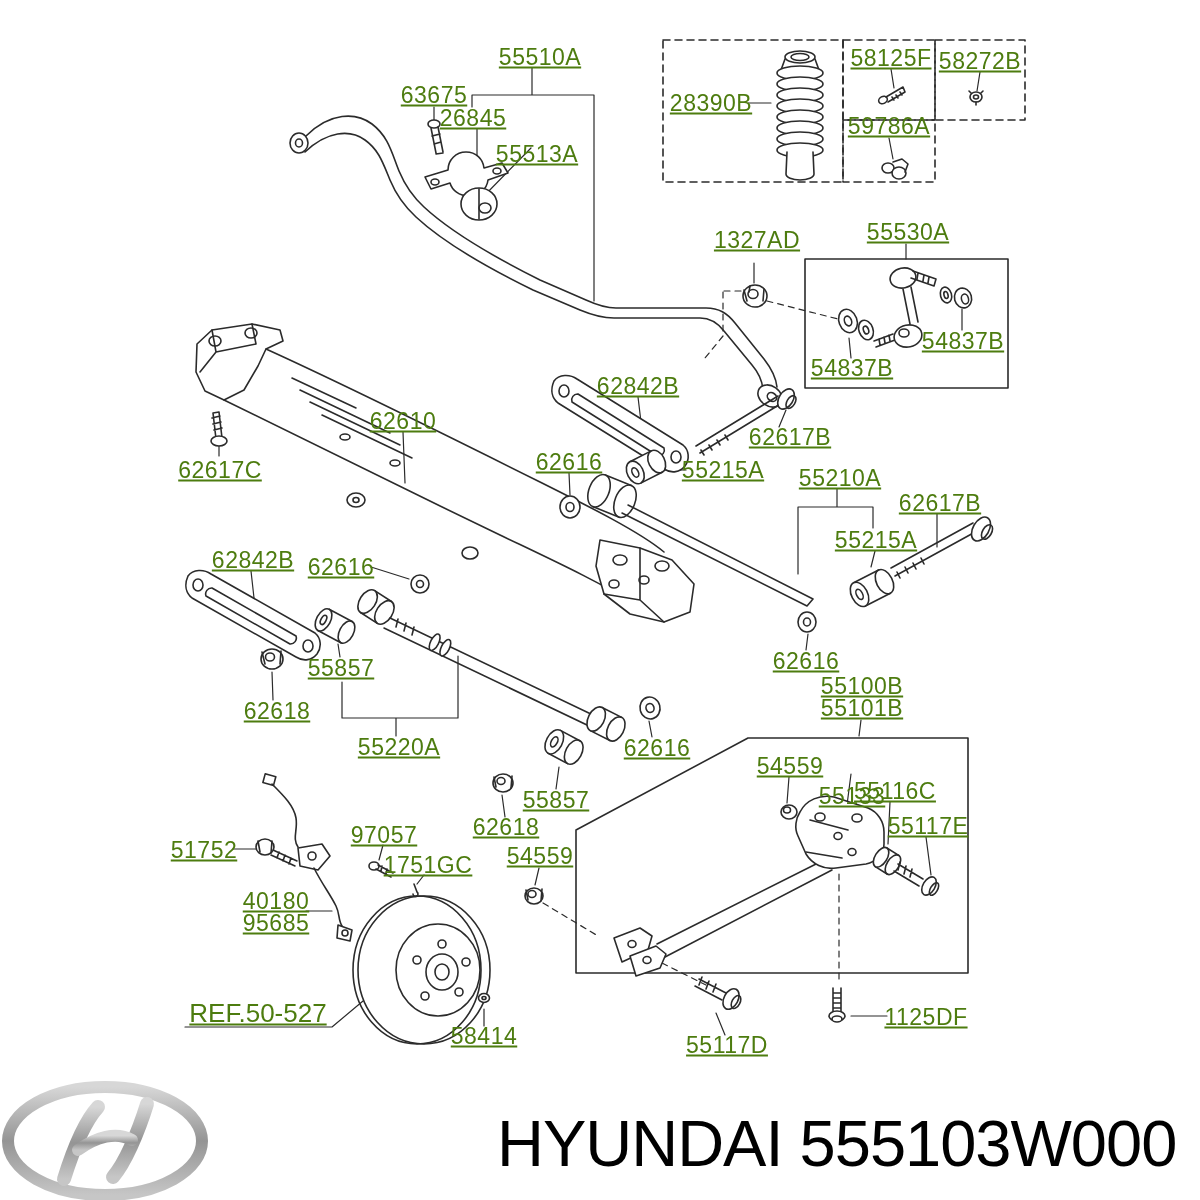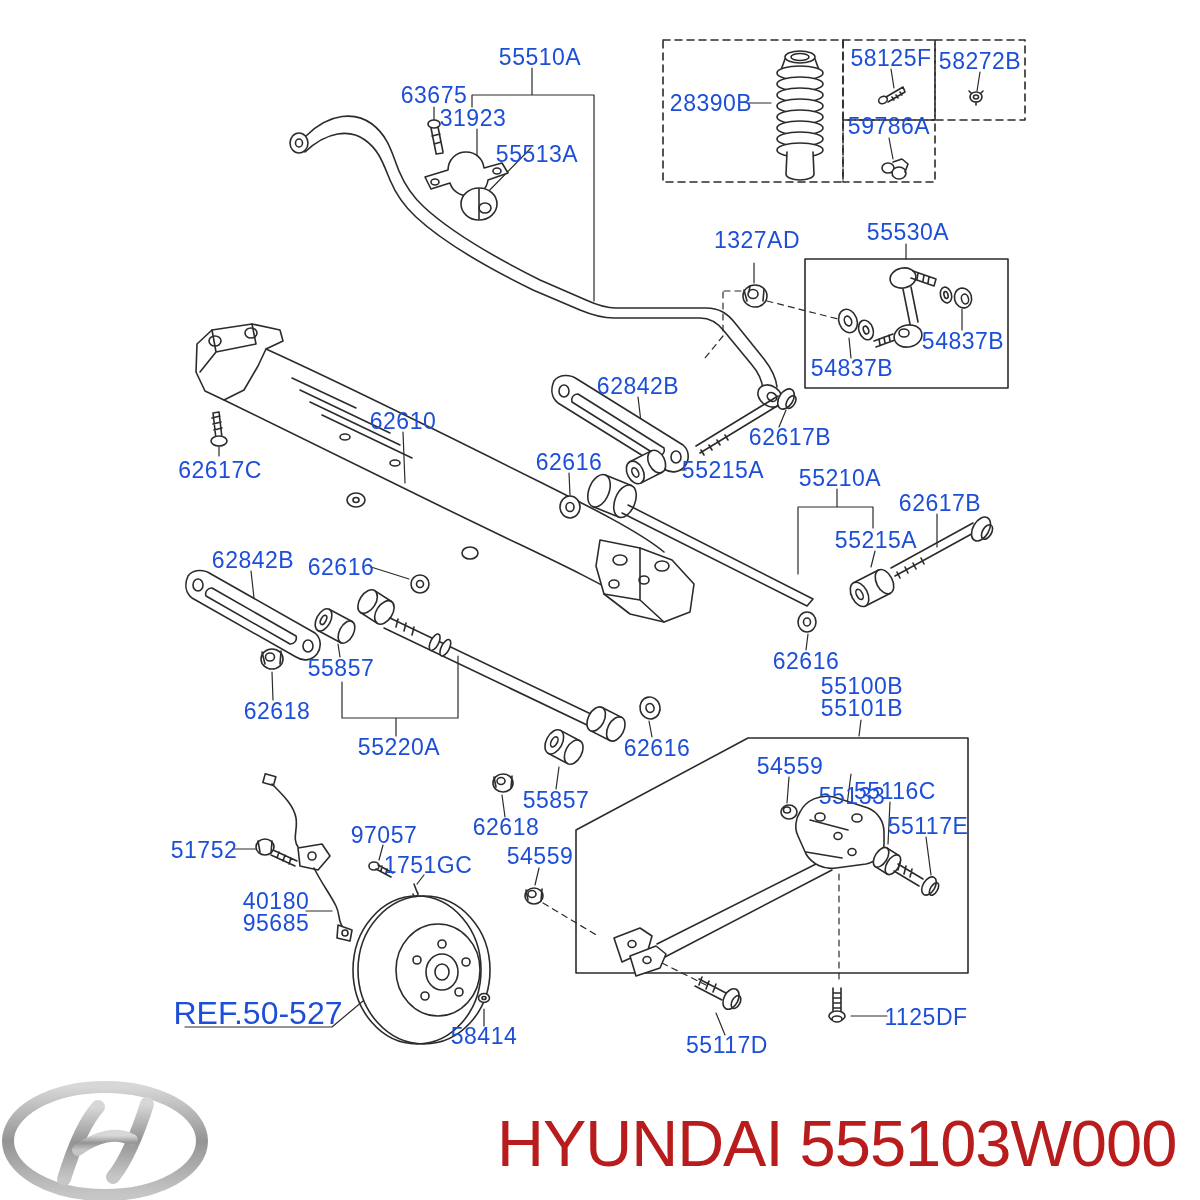--- a/index.html
+++ b/index.html
@@ -3,26 +3,26 @@
 <meta charset="utf-8">
 <style>
   html,body{margin:0;padding:0;background:#ffffff;}
   .canvas{
     position:relative;width:1200px;height:1200px;background:#ffffff;
     font-family:"Liberation Sans", sans-serif;overflow:hidden;
   }
   .art{position:absolute;left:0;top:0;}
   .lbl{
     position:absolute;transform:translate(-50%,-50%);
-    font-size:23px;color:#1d4ed8;white-space:nowrap;letter-spacing:.5px;
+    font-size:23px;color:#4d7c0f;white-space:nowrap;letter-spacing:.5px;text-decoration:underline;
   }
-  .lbl.ref{font-size:32px;letter-spacing:0;}
+  .lbl.ref{font-size:26px;letter-spacing:0;}
   .footer-title{
     position:absolute;left:497px;top:1106px;width:700px;
-    font-size:65px;color:#b91c1c;letter-spacing:-1px;white-space:nowrap;
+    font-size:65px;color:#000000;letter-spacing:-1px;white-space:nowrap;
   }
 </style>
 </head>
 <body>
 
 <div class="canvas">
 
 <svg class="art" width="1200" height="1200" viewBox="0 0 1200 1200" fill="none" stroke="#2b2b2b" stroke-width="1.6" stroke-linecap="round" stroke-linejoin="round">
   <defs>
     <linearGradient id="lg" x1="0" y1="0" x2="0" y2="1">
@@ -382,21 +382,21 @@
   <g stroke="url(#lg)">
     <ellipse cx="105" cy="1141" rx="97" ry="54" stroke-width="12"></ellipse>
     <path d="M64,1179 C74,1147 86,1120 98,1107" stroke-width="14"></path>
     <path d="M113,1177 C125,1163 138,1133 147,1104" stroke-width="14"></path>
     <path d="M78,1150 C96,1137 116,1131 132,1140" stroke-width="12"></path>
   </g>
 </svg>
 
 <div class="lbl" style="left:540px;top:57px">55510A</div>
 <div class="lbl" style="left:434px;top:95px">63675</div>
-<div class="lbl" style="left:473px;top:118px">31923</div>
+<div class="lbl" style="left:473px;top:118px">26845</div>
 <div class="lbl" style="left:537px;top:154px">55513A</div>
 <div class="lbl" style="left:711px;top:103px">28390B</div>
 <div class="lbl" style="left:891px;top:58px">58125F</div>
 <div class="lbl" style="left:980px;top:61px">58272B</div>
 <div class="lbl" style="left:889px;top:126px">59786A</div>
 <div class="lbl" style="left:757px;top:240px">1327AD</div>
 <div class="lbl" style="left:908px;top:232px">55530A</div>
 <div class="lbl" style="left:852px;top:368px">54837B</div>
 <div class="lbl" style="left:963px;top:341px">54837B</div>
 <div class="lbl" style="left:638px;top:386px">62842B</div>

